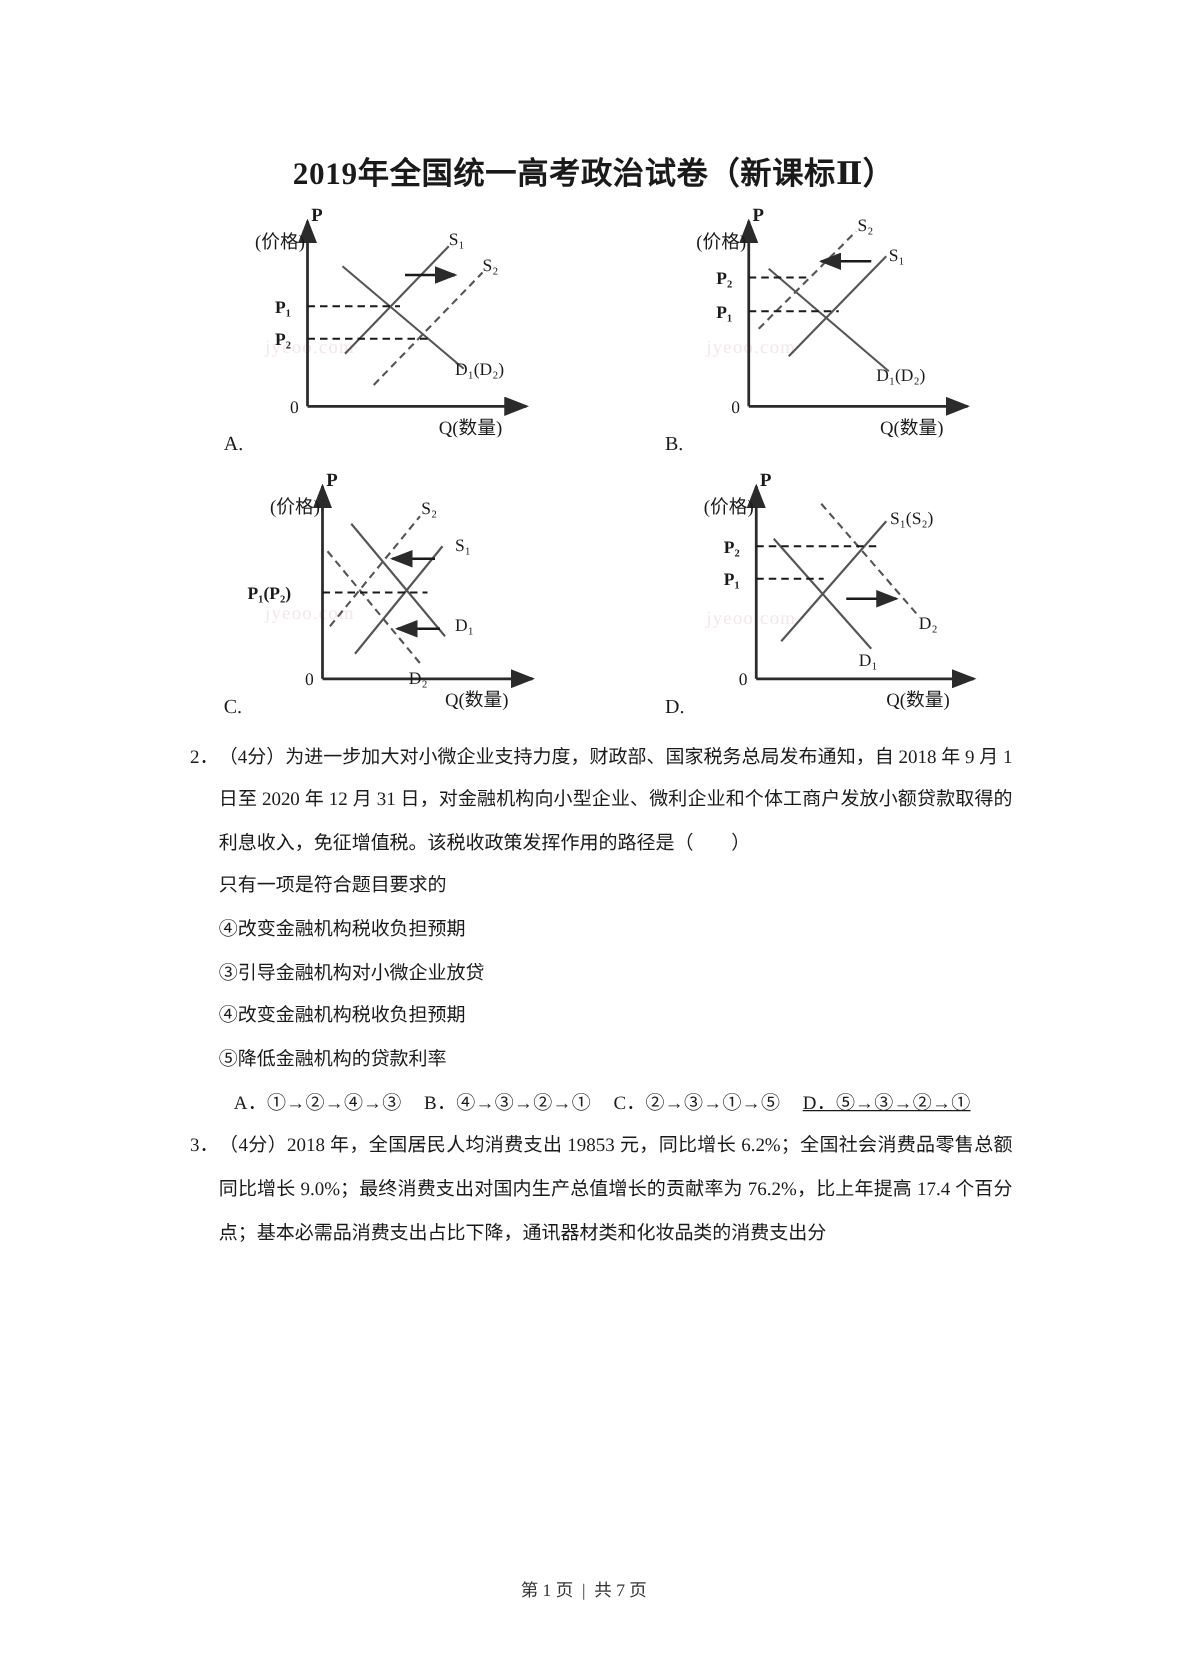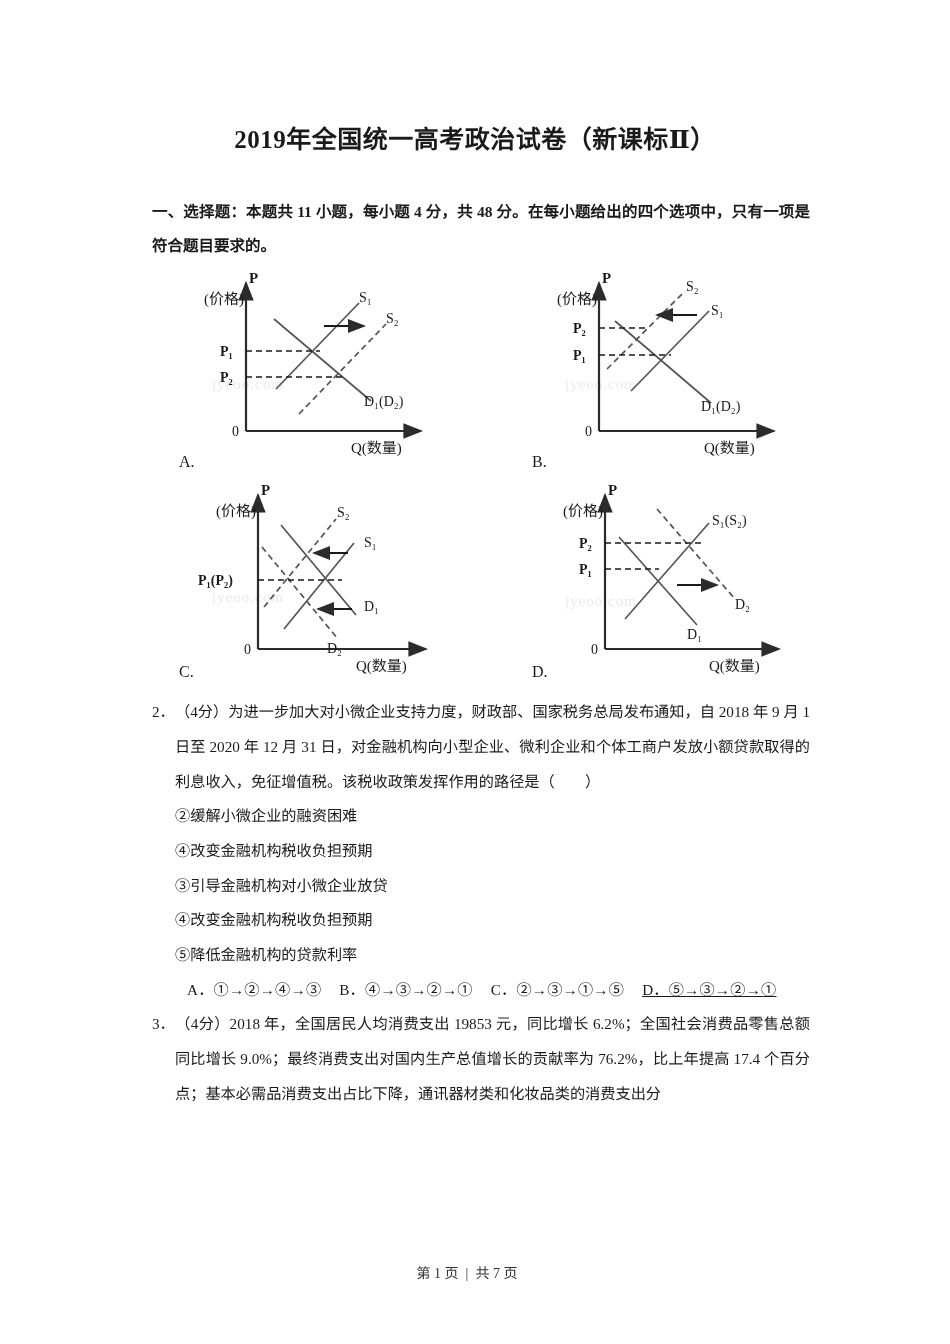--- a/index.html
+++ b/index.html
@@ -141,21 +141,20 @@
     fill: #1a1a1a;
   }
 </style>
 </head>
 <body>
 
 <div class="page">
 
   <h1 class="doc-title">2019年全国统一高考政治试卷（新课标Ⅱ）</h1>
 
-  <p class="section-heading">一、选择题：本题共 11 小题，每小题 4 分，共 48 分。在每小题给出的四个选项中，只有一项是符合题目要求的。</p>
 
 
   <div class="diagram-grid">
 
     <div class="diagram-row">
 
       <div class="diagram-cell left">
         <span class="opt-letter">A.</span>
         <span class="watermark" style="left:38px; top:105px;">jyeoo.com</span>
         <svg class="diagram-svg" width="280" height="185" viewBox="0 0 280 185">
@@ -284,21 +283,21 @@
     </div>
   </div>
 
   <div class="question" style="margin-top:14px;">
     <div class="q-body">
       <span class="q-num">2．</span><span>（4分）为进一步加大对小微企业支持力度，财政部、国家税务总局发布通知，自 2018 年 9 月 1 日至 2020 年 12 月 31 日，对金融机构向小型企业、微利企业和个体工商户发放小额贷款取得的利息收入，免征增值税。该税收政策发挥作用的路径是（　　）</span>
     </div>
   </div>
 
   <div class="sub-list">
-    <div class="sub-item">②缓解小微企业的融资困难</div>
+    <div class="sub-item">只有一项是符合题目要求的</div>
     <div class="sub-item">④改变金融机构税收负担预期</div>
     <div class="sub-item">③引导金融机构对小微企业放贷</div>
     <div class="sub-item">④改变金融机构税收负担预期</div>
     <div class="sub-item">⑤降低金融机构的贷款利率</div>
   </div>
 
   <div class="answer-row">
     <span class="answer-opt">A．①→②→④→③</span><span class="answer-opt">B．④→③→②→①</span><span class="answer-opt">C．②→③→①→⑤</span><span class="answer-opt">D．⑤→③→②→①</span>
   </div>
 

